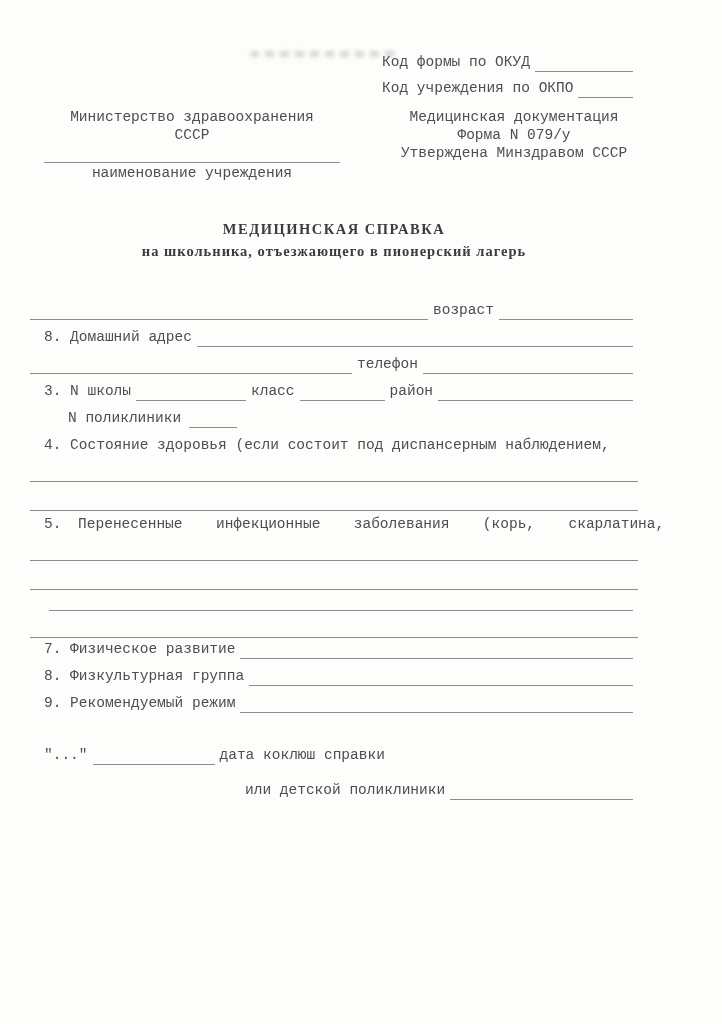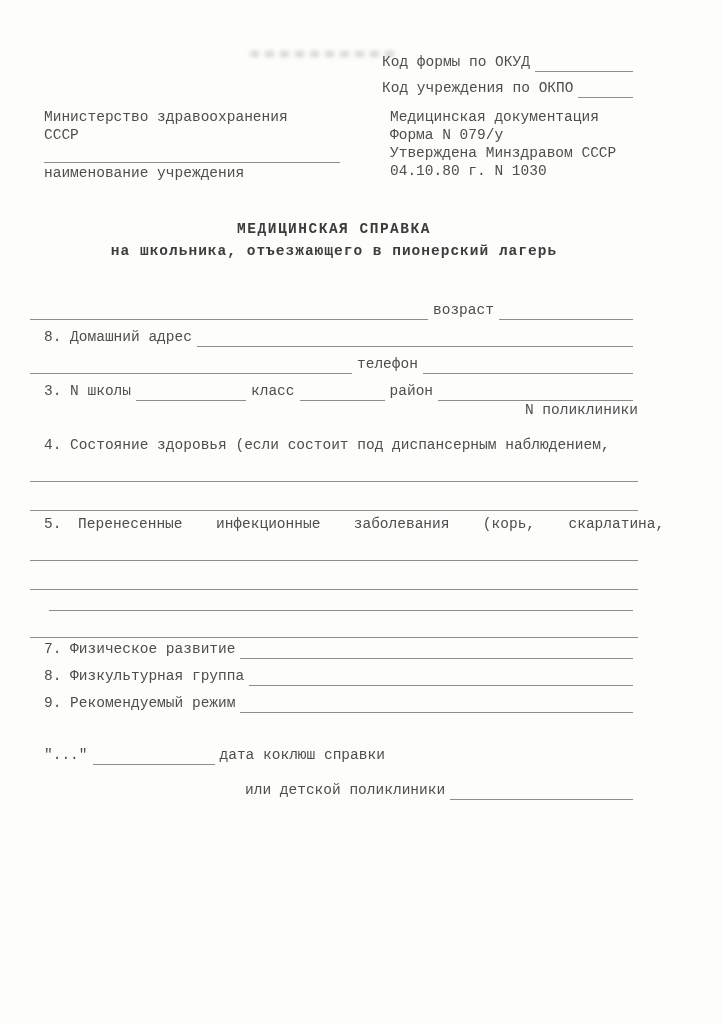--- a/index.html
+++ b/index.html
@@ -12,31 +12,31 @@
     font-family:"Liberation Mono","DejaVu Sans Mono",monospace;
     font-size:14.5px;
     color:#4e4e4e;
     overflow:hidden;
   }
   .row{display:flex;align-items:flex-end;height:27px;}
   .lbl{white-space:pre;line-height:19px;}
   .blank{border-bottom:1px solid #8d8d8d;height:4px;margin:0 5px;}
   .fill{flex:1 1 auto;}
   .indent1{padding-left:14px;}   
-  .indent2{padding-left:38px;flex-direction:column;}   
+  .indent2{padding-left:38px;}   
   
   .codes{margin-left:352px;}
   .codes .row{height:26px;}
   .hdr-cols{display:flex;justify-content:space-between;margin-top:10px;}
-  .hdr-left{width:296px;text-align:left;line-height:18px;margin-left:14px;}
-  .hdr-right{width:248px;line-height:18px;}
+  .hdr-left{width:296px;text-align:center;line-height:18px;margin-left:14px;}
+  .hdr-right{width:248px;text-align:center;line-height:18px;}
   .inst-line{border-bottom:1px solid #8d8d8d;height:1px;margin:17px 0 2px 0;}
   .caption{line-height:16px;}
   
-  .title-block{text-align:center;margin-top:38px;font-weight:bold;color:#3c3c3c;}
+  .title-block{text-align:center;margin-top:38px;font-weight:bold;color:#3c3c3c;font-family:Liberation Serif, serif;}
   .title-main{letter-spacing:1.5px;line-height:20px;}
   .title-sub{letter-spacing:1px;line-height:20px;margin-top:2px;}
   .items{margin-top:32px;}
   .spread{word-spacing:8px;}
   .textrow{height:27px;display:flex;align-items:flex-end;}
   .gap-sm{margin-top:2px;}
   .date-row{margin-top:25px;}
   .sig-block{margin-top:13px;padding-left:215px;}
   .sig-block .row{height:22px;}
   .smudge{
@@ -73,21 +73,20 @@
     <div class="hdr-left">
       <div>Министерство здравоохранения</div>
       <div>СССР</div>
       <div class="inst-line"></div>
       <div class="caption">наименование учреждения</div>
     </div>
     <div class="hdr-right">
       <div>Медицинская документация</div>
       <div>Форма N 079/у</div>
       <div>Утверждена Минздравом СССР</div>
-      <div>04.10.80 г. N 1030</div>
     </div>
   </div>
 
   <div class="title-block">
     <div class="title-main">МЕДИЦИНСКАЯ СПРАВКА</div>
     <div class="title-sub">на школьника, отъезжающего в пионерский лагерь</div>
   </div>
 
   <div class="items">
 

